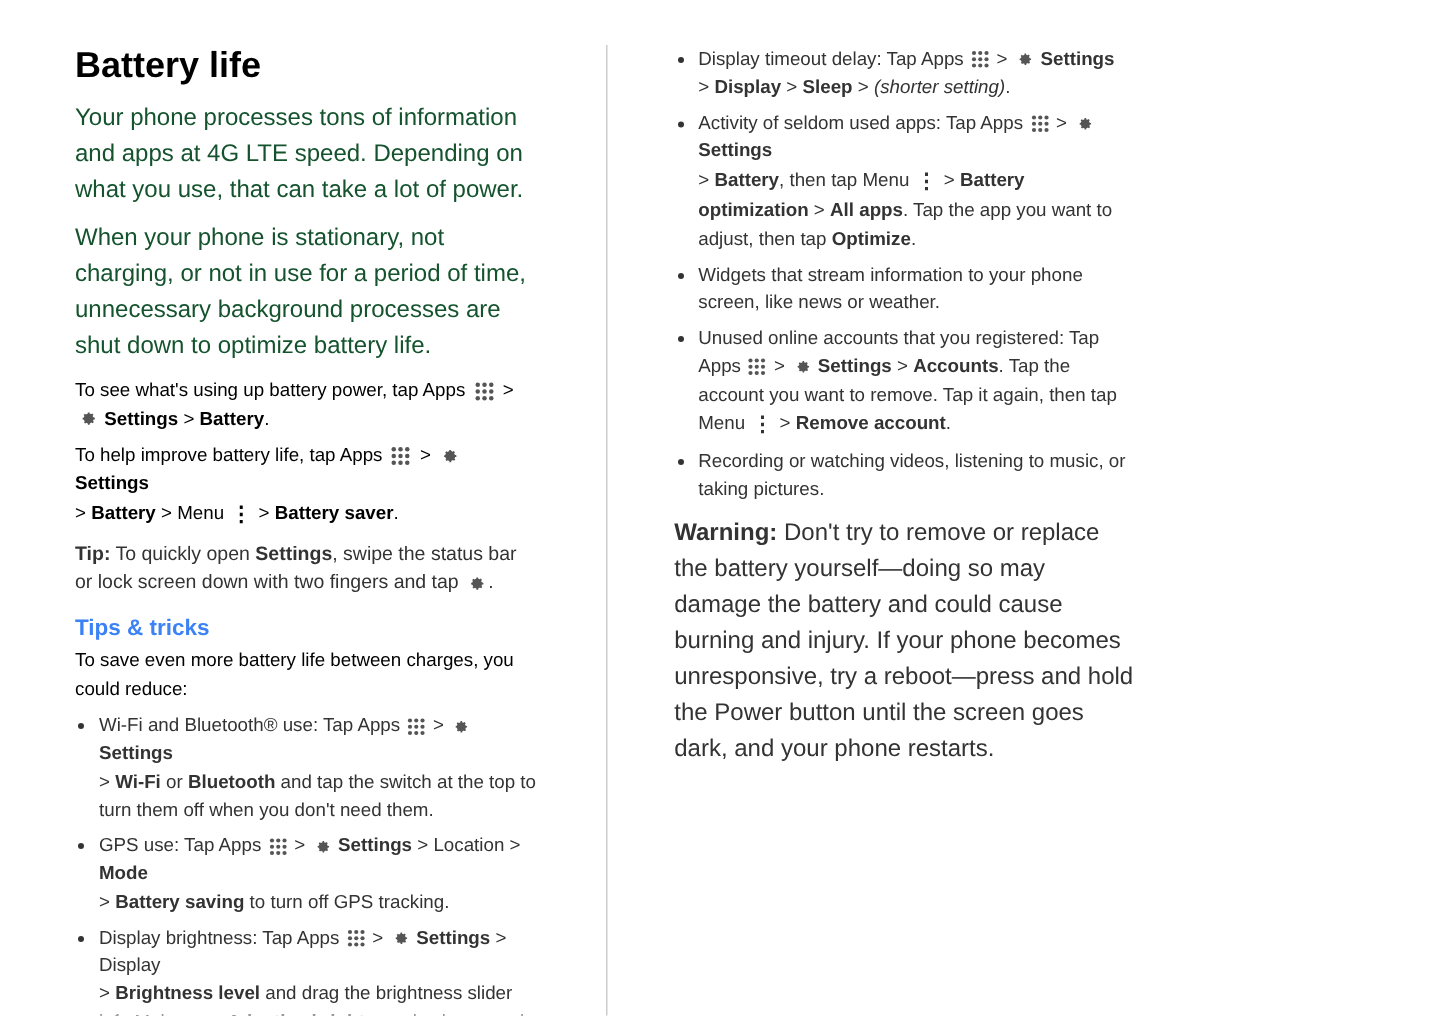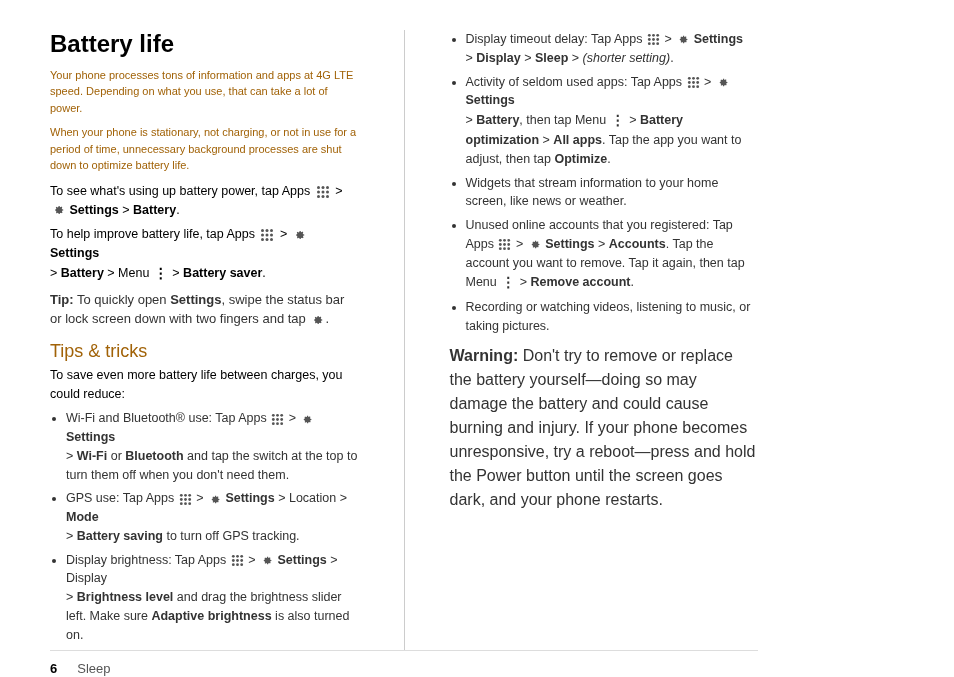--- a/index.html
+++ b/index.html
@@ -44,30 +44,30 @@
 
     .page-title {
       font-size: 24px;
       font-weight: bold;
       color: #000;
       margin-bottom: 8px;
       line-height: 1.2;
     }
 
     .intro-text {
-      font-size: 11px;
-      line-height: 1.5;
-      color: #a16207;
+      font-size: 16px;
+      line-height: 1.5;
+      color: #14532d;
       margin-bottom: 8px;
     }
 
     .section-heading {
-      font-size: 18px;
-      font-weight: normal;
-      color: #a16207;
+      font-size: 15px;
+      font-weight: bold;
+      color: #3b82f6;
       margin-top: 12px;
       margin-bottom: 4px;
     }
 
     .body-text {
       font-size: 12.5px;
       line-height: 1.5;
       color: #000000;
       margin-bottom: 6px;
     }
@@ -310,21 +310,21 @@
             <circle cx="11.5" cy="11.5" r="1.5" fill="#555"></circle>
           </svg>
           &gt;
           <svg width="13" height="13" viewBox="0 0 24 24" style="vertical-align:middle;margin:0 1px;" fill="#555">
             <path d="M12 8c-2.2 0-4 1.8-4 4s1.8 4 4 4 4-1.8 4-4-1.8-4-4-4zm8.9 3l-1.7-.3c-.2-.6-.4-1.2-.8-1.7l1-1.4-1.4-1.4-1.4 1c-.5-.4-1.1-.7-1.7-.8L15 5h-2l-.3 1.7c-.6.1-1.2.4-1.7.8l-1.4-1-1.4 1.4 1 1.4c-.4.5-.7 1.1-.8 1.7L7 11v2l1.7.3c.1.6.4 1.2.8 1.7l-1 1.4 1.4 1.4 1.4-1c.5.4 1.1.7 1.7.8L13 19h2l.3-1.7c.6-.1 1.2-.4 1.7-.8l1.4 1 1.4-1.4-1-1.4c.4-.5.7-1.1.8-1.7L21 13v-2z"></path>
           </svg>
           <span class="bold">Settings</span>
           <br>&gt; <span class="bold">Battery</span>, then tap Menu <span class="menu-dots">⋮</span> &gt; <span class="bold">Battery optimization</span> &gt; <span class="bold">All apps</span>. Tap the app you want to adjust, then tap <span class="bold">Optimize</span>.
         </li>
         <li>
-          Widgets that stream information to your home screen, like news or weather.
+          Widgets that stream information to your phone screen, like news or weather.
         </li>
         <li>
           Unused online accounts that you registered: Tap Apps
           <svg width="13" height="13" viewBox="0 0 14 14" style="vertical-align:middle;margin:0 1px;">
             <circle cx="2.5" cy="2.5" r="1.5" fill="#555"></circle>
             <circle cx="7" cy="2.5" r="1.5" fill="#555"></circle>
             <circle cx="11.5" cy="2.5" r="1.5" fill="#555"></circle>
             <circle cx="2.5" cy="7" r="1.5" fill="#555"></circle>
             <circle cx="7" cy="7" r="1.5" fill="#555"></circle>
             <circle cx="11.5" cy="7" r="1.5" fill="#555"></circle>

